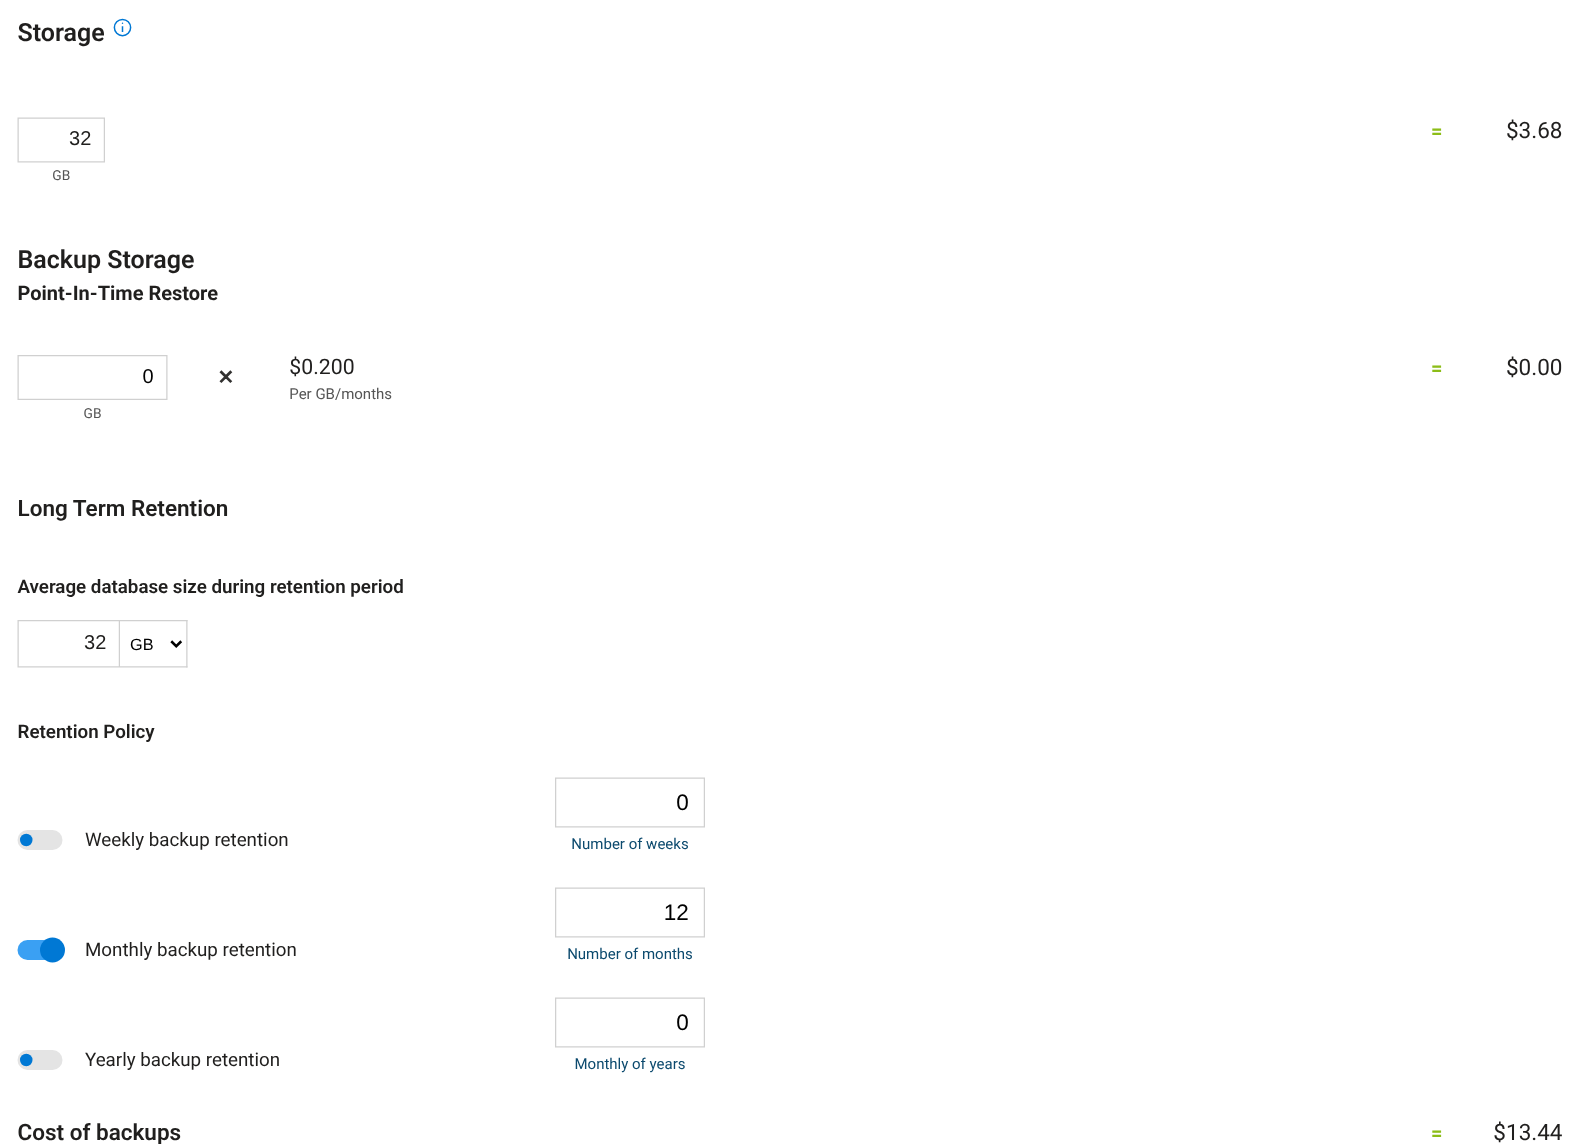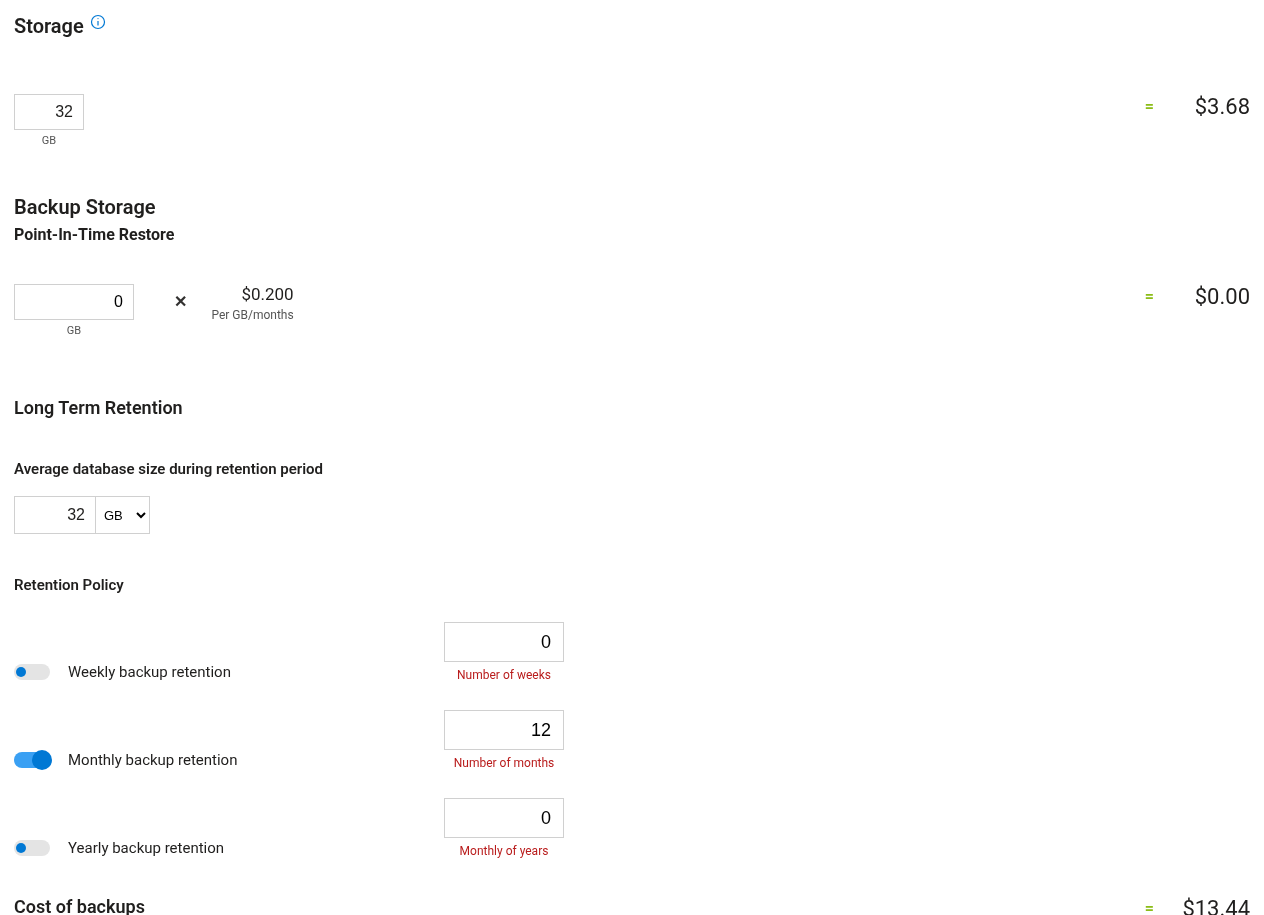--- a/index.html
+++ b/index.html
@@ -70,31 +70,31 @@
     .inline-unit-wrap { display: flex; align-items: stretch; }
     .inline-unit-wrap .num-input-sm {
       width: 82px; height: 38px; border: 1px solid #d0d0d0; text-align: right; font-size: 16px; padding: 6px 10px; background:#fff;
     }
     .x-symbol {
       font-size: 16px;
       font-weight: 700;
       margin: 8px 24px 0 40px;
       color: #323130;
     }
-    .rate-block { text-align: right; }
+    .rate-block { text-align: left; margin-left: 20px; }
     .rate-value { font-size: 17px; color: #201f1e; }
     .rate-caption { font-size: 12px; color: #555; margin-top: 4px; }
     .cost-eq {
       color: #8cbd18;
       font-size: 16px;
       font-weight: 700;
       margin-right: 28px;
     }
     .cost-val {
-      font-size: 22px;
+      font-size: 18px;
       color: #201f1e;
       text-align: right;
       min-width: 68px;
     }
     .cost-right {
       margin-left: auto;
       display: flex;
       align-items: center;
     }
     .toggle {
@@ -122,21 +122,21 @@
       grid-template-columns: 420px 140px;
       row-gap: 28px;
       align-items: center;
       margin-top: 28px;
     }
     .retention-numcell { text-align: center; }
     .retention-num-input {
       width: 120px; height: 40px; border: 1px solid #d0d0d0;
       text-align: right; font-size: 18px; padding: 6px 12px; background:#fff;
     }
-    .retention-caption { font-size: 12px; color: #b91c1c; margin-top: 6px; text-align: center; }
+    .retention-caption { font-size: 12px; color: #0c4a6e; margin-top: 6px; text-align: center; }
   </style>
 </head>
 <body>
 
 <div class="section-title">
   <span>Storage</span>
   <span class="info-icon">
     <svg viewBox="0 0 16 16" fill="none" stroke="currentColor" stroke-width="1.2">
       <circle cx="8" cy="8" r="6.5"></circle>
       <line x1="8" y1="7" x2="8" y2="11.5"></line>

